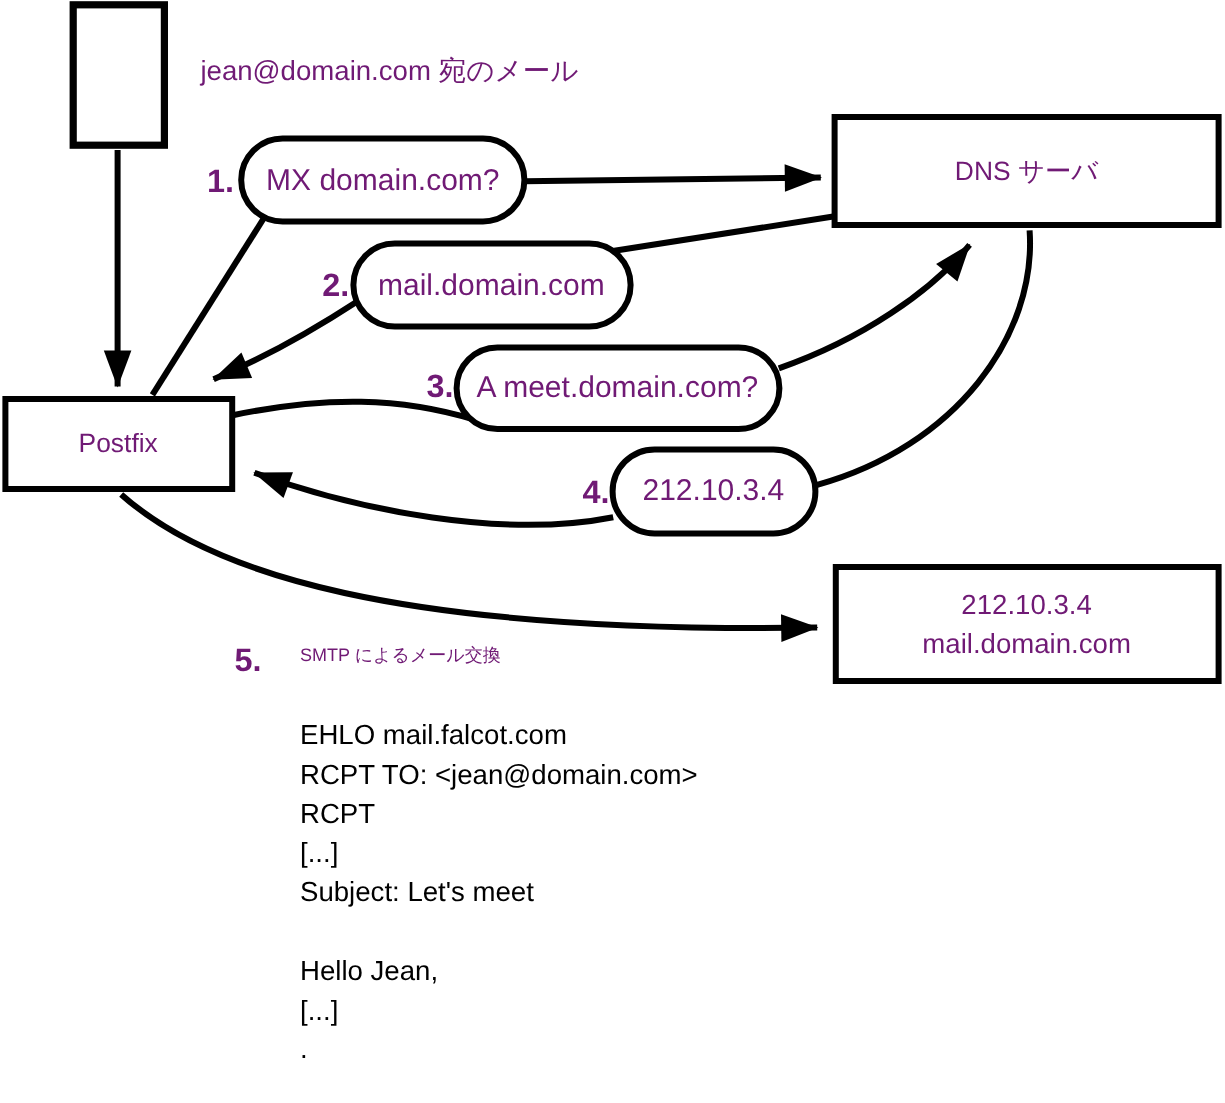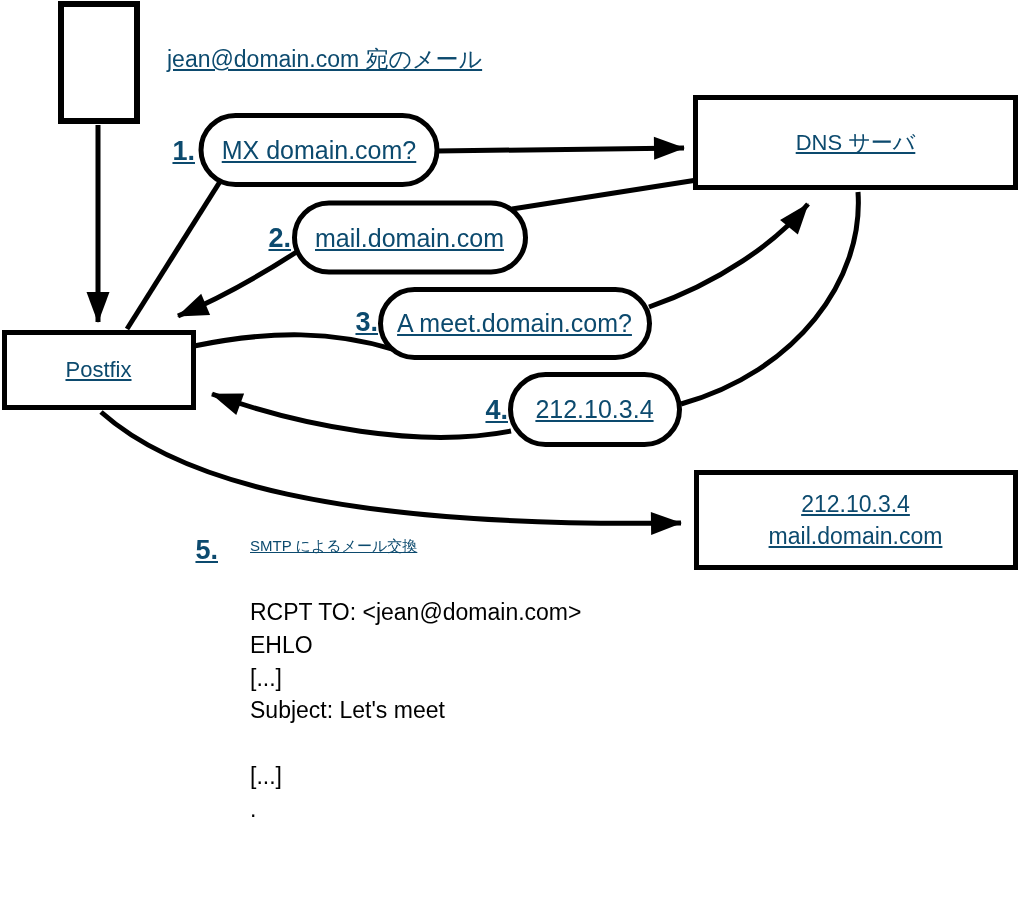--- a/index.html
+++ b/index.html
@@ -18,23 +18,22 @@
   }
   #diagram-svg {
     position: absolute;
     left: 0;
     top: 0;
     width: 1021px;
     height: 919px;
   }
   .lbl {
     position: absolute;
-    color: #0c4a6e;
+    color: #701a75;
     white-space: pre;
-    text-decoration: underline;
   }
   .node-label {
     display: flex;
     align-items: center;
     justify-content: center;
     text-align: center;
     font-size: 22px;
   }
   .pill-label {
     display: flex;
@@ -127,22 +126,24 @@
   <div class="lbl step-num" style="left:176px; top:535px;">5.</div>
 
   <div class="lbl pill-label" style="left:201px; top:115px; width:236px; height:70px;">MX domain.com?</div>
   <div class="lbl pill-label" style="left:294px; top:203px; width:231px; height:70px;">mail.domain.com</div>
   <div class="lbl pill-label" style="left:380px; top:289px; width:269px; height:69px;">A meet.domain.com?</div>
   <div class="lbl pill-label" style="left:510px; top:374px; width:169px; height:71px;">212.10.3.4</div>
 
   <div class="lbl step5-label" style="left:250px; top:537px;">SMTP によるメール交換</div>
 
   <div class="smtp-block">
+    <div class="smtp-line">EHLO mail.falcot.com</div>
     <div class="smtp-line">RCPT TO: &lt;jean@domain.com&gt;</div>
-    <div class="smtp-line">EHLO</div>
+    <div class="smtp-line">RCPT</div>
     <div class="smtp-line">[...]</div>
     <div class="smtp-line">Subject: Let's meet</div>
     <div class="smtp-line"></div>
+    <div class="smtp-line">Hello Jean,</div>
     <div class="smtp-line">[...]</div>
     <div class="smtp-line">.</div>
   </div>
 
 </div>
 
 </body></html>

